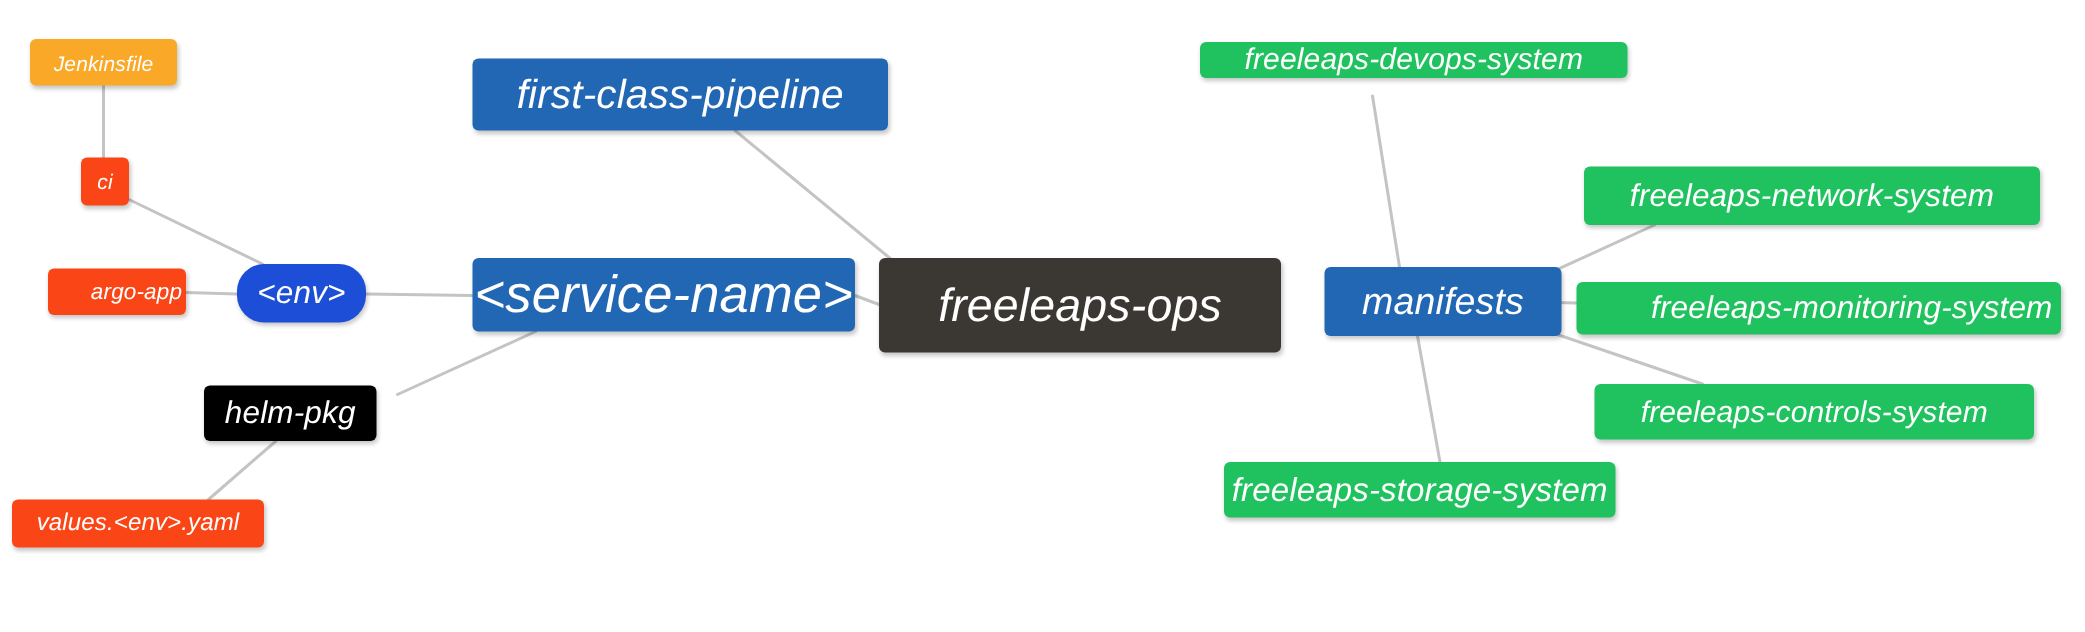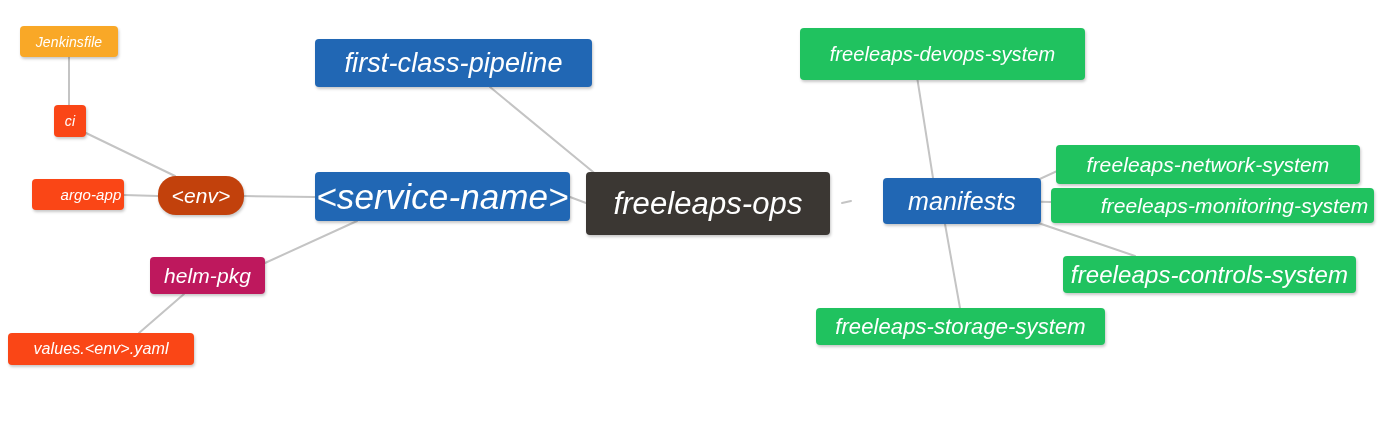--- a/index.html
+++ b/index.html
@@ -69,29 +69,29 @@
       <line x1="175" y1="176" x2="86" y2="133" stroke="#c4c4c4"></line>
       <line x1="69" y1="105" x2="69" y2="57" stroke="#c4c4c4"></line>
       <line x1="184" y1="294" x2="139" y2="333" stroke="#c4c4c4"></line>
       <line x1="933" y1="178" x2="915" y2="64" stroke="#c4c4c4"></line>
       <line x1="1009" y1="193" x2="1103" y2="150" stroke="#c4c4c4"></line>
       <line x1="1009" y1="201" x2="1051" y2="202" stroke="#c4c4c4"></line>
       <line x1="1009" y1="213" x2="1135" y2="256" stroke="#c4c4c4"></line>
       <line x1="945" y1="224" x2="960" y2="308" stroke="#c4c4c4"></line>
     </svg>
   <div id="nodes">
-      <div class="node n-root" style="left: 586px; top: 172px; width: 244px; height: 63px; font-size: 31px; background: rgb(59, 55, 51);">freeleaps-ops</div>
+      <div class="node n-root" style="left: 586px; top: 172px; width: 268px; height: 63px; font-size: 31px; background: rgb(59, 55, 51);">freeleaps-ops</div>
       <div class="node n-blue" style="left: 315px; top: 172px; width: 255px; height: 49px; font-size: 35px; background: rgb(33, 103, 180);">&lt;service-name&gt;</div>
       <div class="node n-blue" style="left: 315px; top: 39px; width: 277px; height: 48px; font-size: 27px; background: rgb(33, 103, 180);">first-class-pipeline</div>
       <div class="node n-blue" style="left: 851px; top: 178px; width: 158px; height: 46px; font-size: 25px; background: rgb(33, 103, 180); margin-left: 32px;">manifests</div>
-      <div class="node n-green" style="left: 158px; top: 176px; width: 86px; height: 39px; font-size: 21px; background: #c2410c; border-radius: 18px;">&lt;env&gt;</div>
-      <div class="node n-green" style="left: 150px; top: 257px; width: 115px; height: 37px; font-size: 21px; background: #be185d;">helm-pkg</div>
+      <div class="node n-green" style="left: 158px; top: 176px; width: 86px; height: 39px; font-size: 21px; background: #1d4ed8; border-radius: 18px;">&lt;env&gt;</div>
+      <div class="node n-green" style="left: 136px; top: 257px; width: 115px; height: 37px; font-size: 21px; background: #000000;">helm-pkg</div>
       <div class="node n-orange" style="left: 20px; top: 26px; width: 98px; height: 31px; font-size: 14px; background: rgb(249, 168, 39);">Jenkinsfile</div>
       <div class="node n-red" style="left: 54px; top: 105px; width: 32px; height: 32px; font-size: 14px; background: rgb(250, 70, 22);">ci</div>
       <div class="node n-red" style="left: 32px; top: 179px; width: 92px; height: 31px; font-size: 15px; background: rgb(250, 70, 22); padding-left: 26px;">argo-app</div>
-      <div class="node n-red" style="left: 8px; top: 333px; width: 186px; height: 32px; font-size: 16px; background: rgb(250, 70, 22);">values.&lt;env&gt;.yaml</div>
-      <div class="node n-green" style="left: 800px; top: 28px; width: 285px; height: 52px; font-size: 20px; background: rgb(32, 194, 95);">freeleaps-devops-system</div>
-      <div class="node n-green" style="left: 1056px; top: 111px; width: 304px; height: 39px; font-size: 21px; background: rgb(32, 194, 95); margin-top: 34px;">freeleaps-network-system</div>
+      <div class="node n-red" style="left: 8px; top: 333px; width: 168px; height: 32px; font-size: 16px; background: rgb(250, 70, 22);">values.&lt;env&gt;.yaml</div>
+      <div class="node n-green" style="left: 800px; top: 28px; width: 285px; height: 24px; font-size: 20px; background: rgb(32, 194, 95);">freeleaps-devops-system</div>
+      <div class="node n-green" style="left: 1056px; top: 111px; width: 304px; height: 39px; font-size: 21px; background: rgb(32, 194, 95);">freeleaps-network-system</div>
       <div class="node n-green" style="left: 1051px; top: 188px; width: 323px; height: 35px; font-size: 21px; background: rgb(32, 194, 95); padding-left: 44px;">freeleaps-monitoring-system</div>
-      <div class="node n-green" style="left: 1063px; top: 256px; width: 293px; height: 37px; font-size: 24px; background: rgb(32, 194, 95);">freeleaps-controls-system</div>
-      <div class="node n-green" style="left: 816px; top: 308px; width: 289px; height: 37px; font-size: 22px; background: rgb(32, 194, 95);">freeleaps-storage-system</div>
+      <div class="node n-green" style="left: 1063px; top: 256px; width: 293px; height: 37px; font-size: 20px; background: rgb(32, 194, 95);">freeleaps-controls-system</div>
+      <div class="node n-green" style="left: 816px; top: 308px; width: 261px; height: 37px; font-size: 22px; background: rgb(32, 194, 95);">freeleaps-storage-system</div>
     </div>
 </div>
 
 </body></html>

